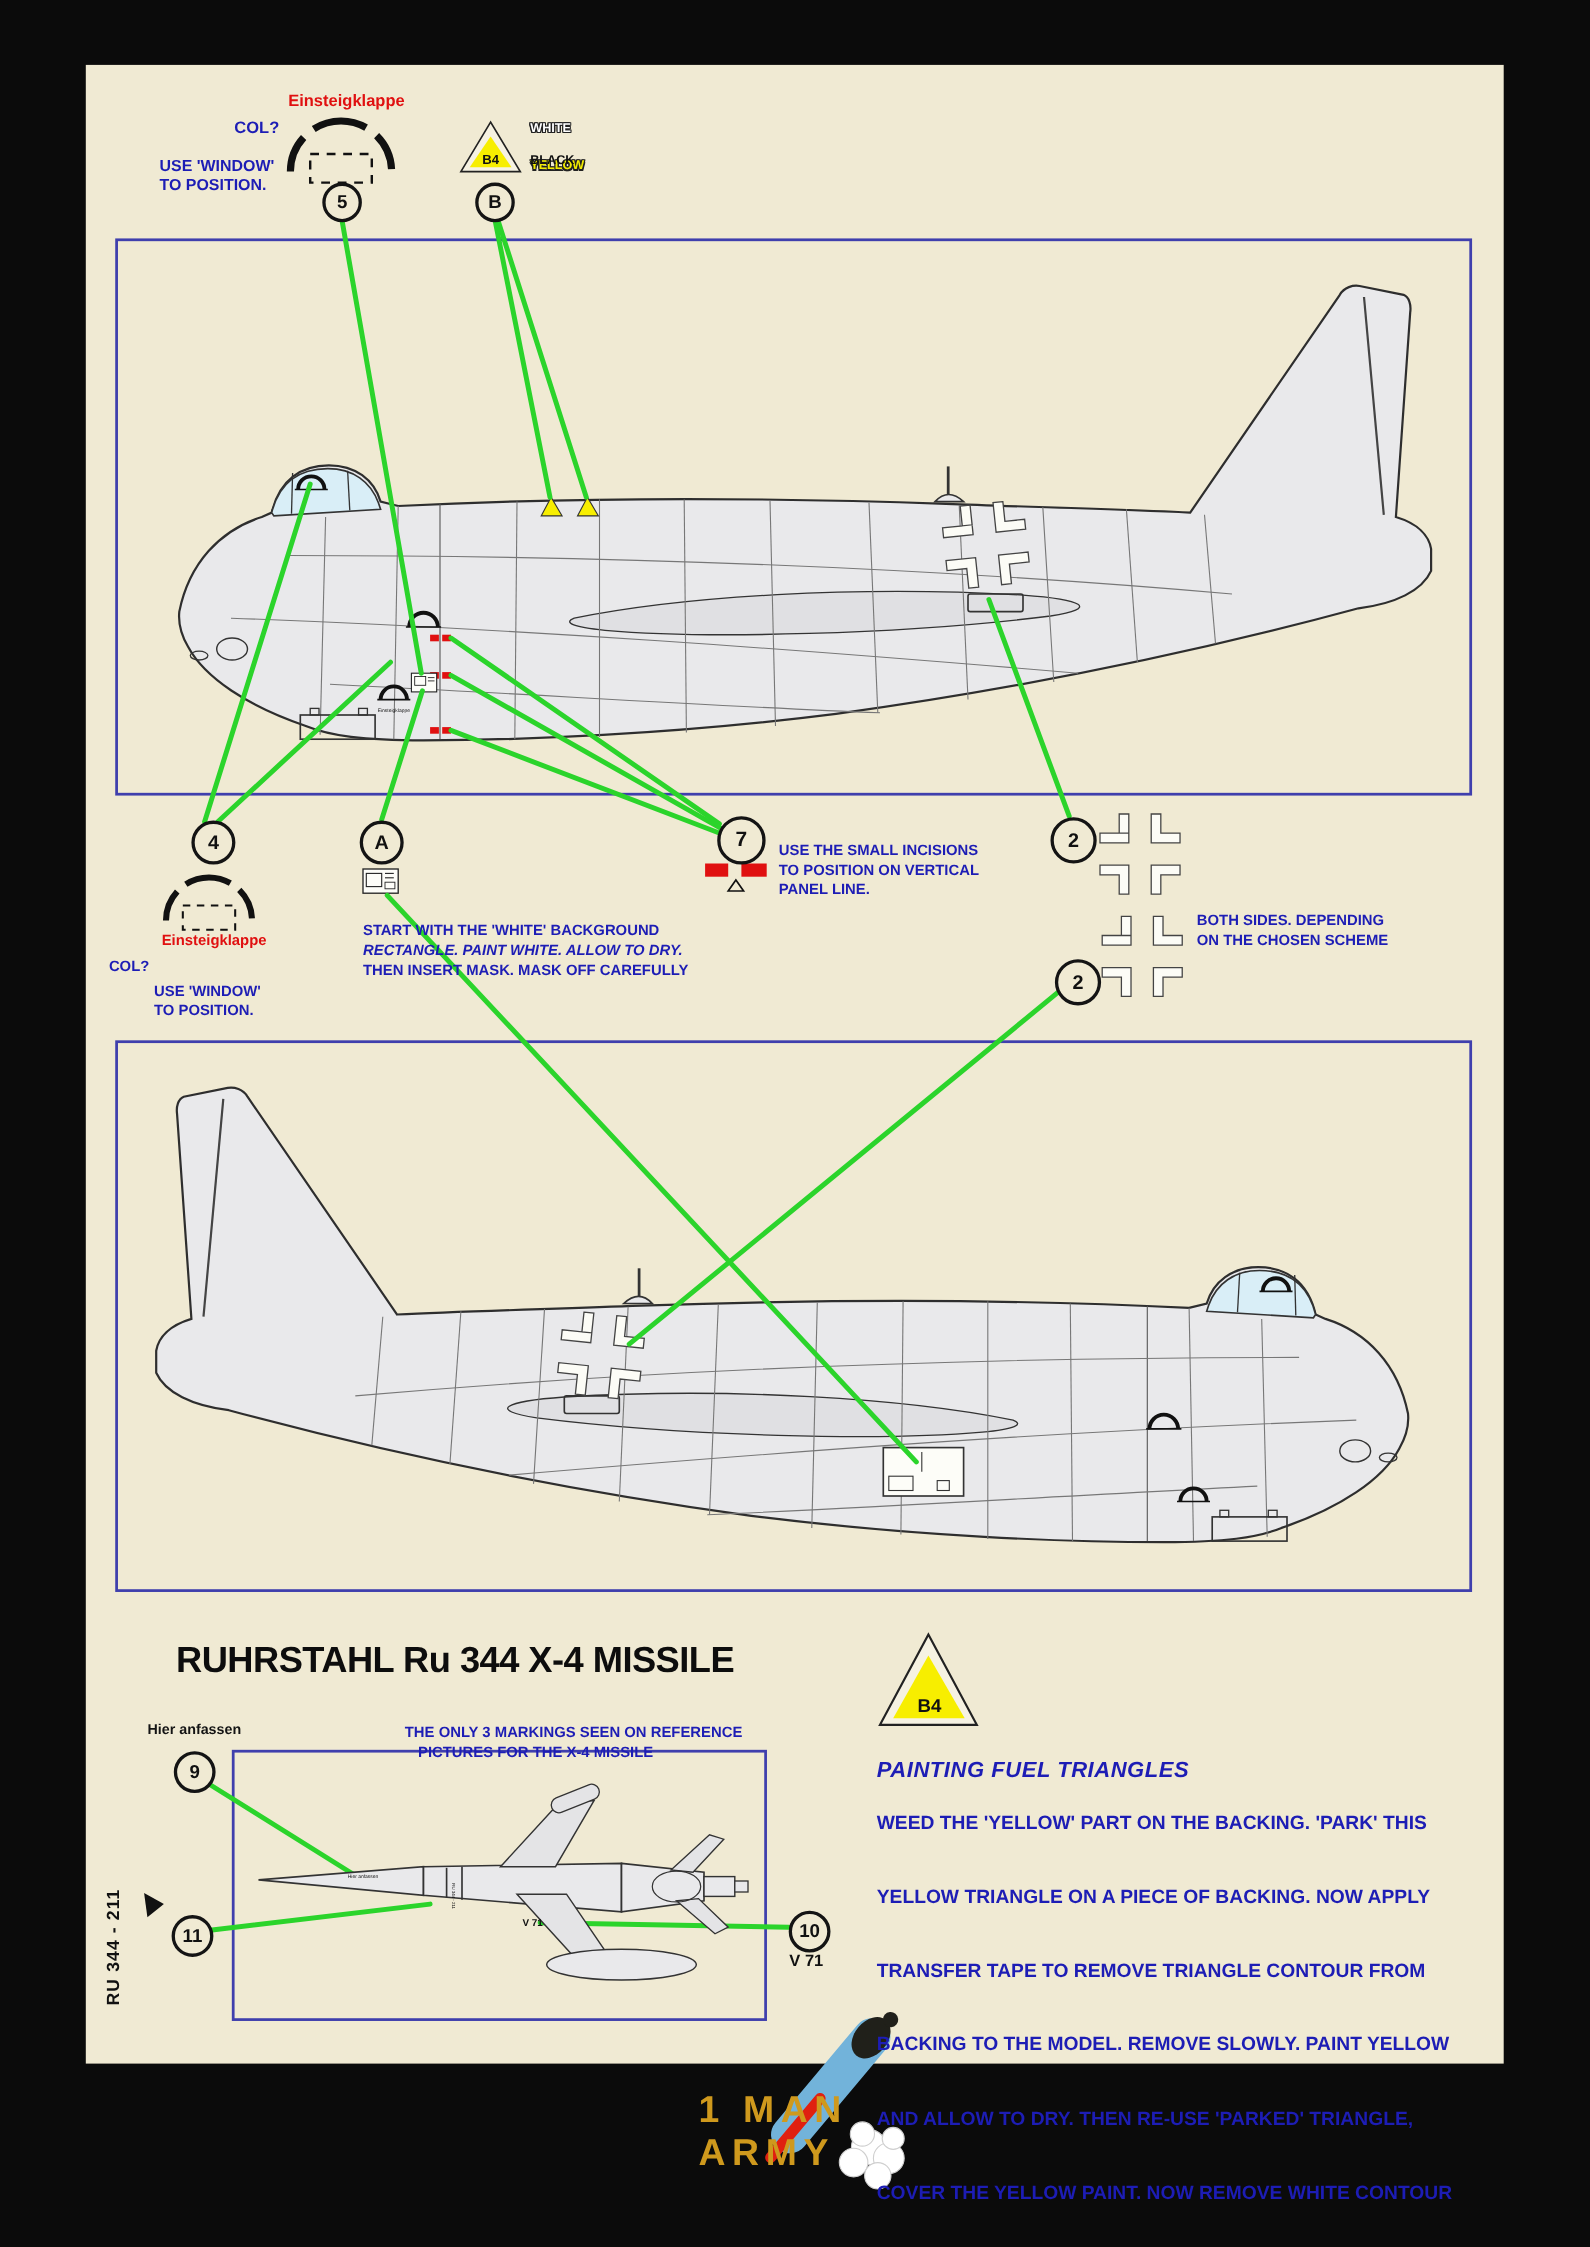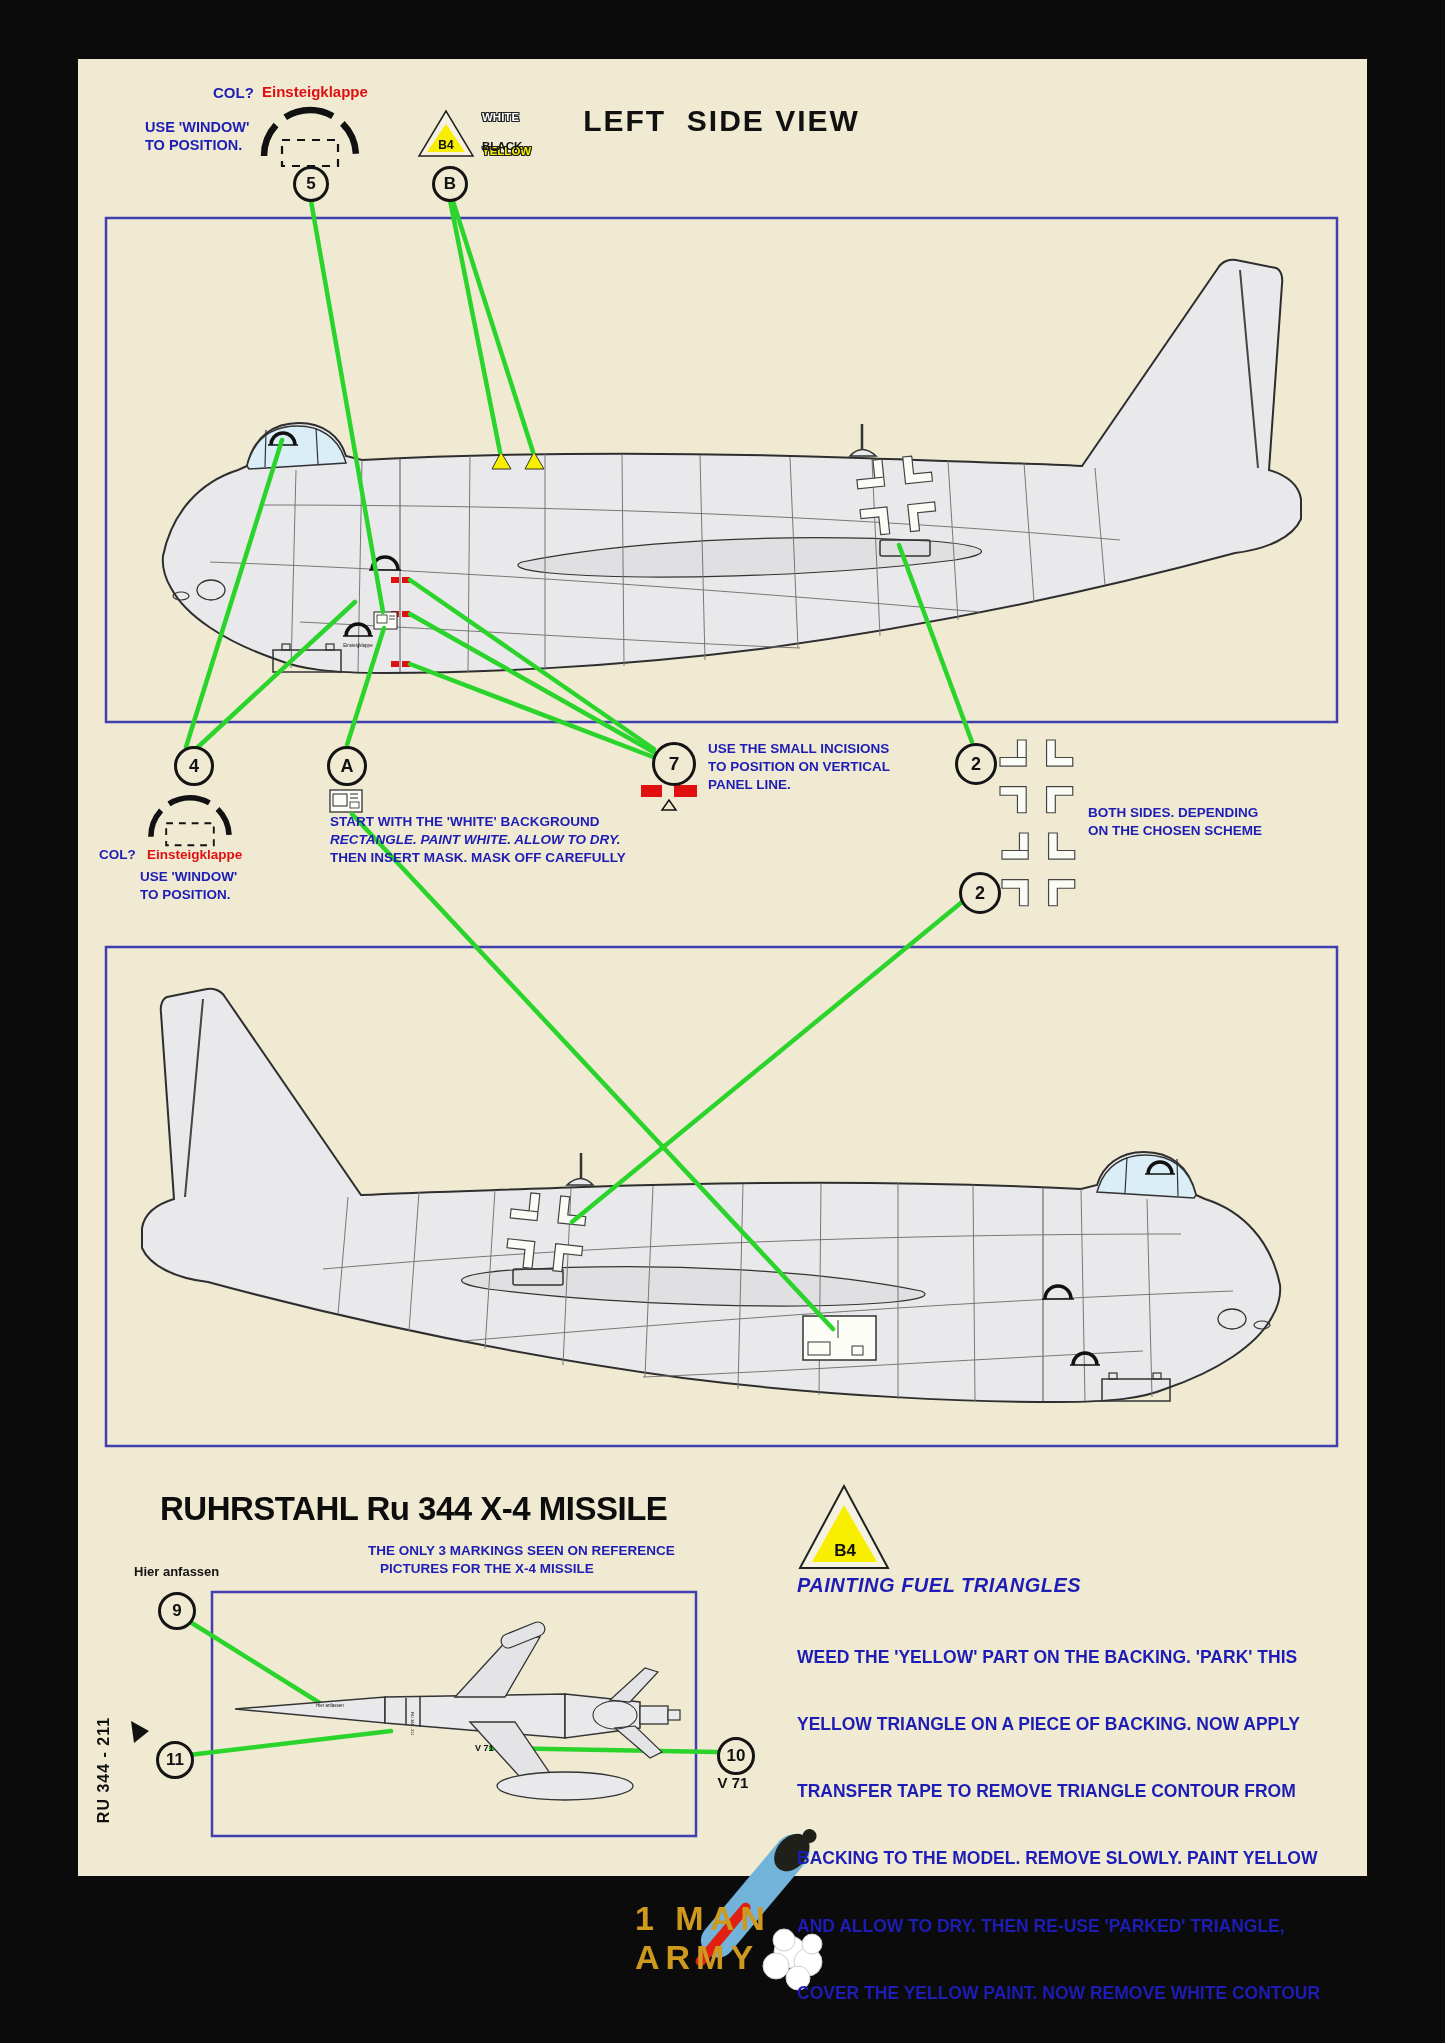--- a/index.html
+++ b/index.html
@@ -1,21 +1,21 @@
 <!DOCTYPE html>
 <html><head>
 <meta charset="utf-8">
 <style>
   html,body{margin:0;padding:0;background:#000;}
   .frame{position:relative;width:1445px;height:2043px;background:#0b0b0b;overflow:hidden;
          font-family:"Liberation Sans","DejaVu Sans",sans-serif;}
   .page{position:absolute;left:78px;top:59px;width:1289px;height:1817px;background:#f0ead3;}
   svg.art{position:absolute;left:0;top:0;width:1445px;height:2043px;pointer-events:none;}
   .abs{position:absolute;white-space:pre;}
-  .blue{color:#1d1db5;font-weight:bold;}
+  .blue{color:#1d1db5;font-weight:bold;margin-top:24px;}
   .red{color:#e01010;font-weight:bold;}
   .blk{color:#141414;font-weight:bold;}
   .t15{font-size:15px;}
   .t14{font-size:14.5px;}
   .t13{font-size:13.5px;line-height:18px;}
   .viewtitle{font-size:30px;font-weight:bold;color:#111;letter-spacing:2px;text-align:center;width:1231px;left:106px;}
   .callout{position:absolute;border:3.5px solid #141414;border-radius:50%;background:#f0ead3;
            display:flex;align-items:center;justify-content:center;font-weight:bold;color:#111;}
   .outline-w{color:#ffffff;text-shadow:-1px -1px 0 #222,1px -1px 0 #222,-1px 1px 0 #222,1px 1px 0 #222,0 -1px 0 #222,0 1px 0 #222,-1px 0 0 #222,1px 0 0 #222;}
   .outline-y{color:#f3ec00;text-shadow:-1px -1px 0 #222,1px -1px 0 #222,-1px 1px 0 #222,1px 1px 0 #222,0 -1px 0 #222,0 1px 0 #222,-1px 0 0 #222,1px 0 0 #222;}
@@ -226,21 +226,20 @@
         <circle cx="790" cy="1952" r="16"></circle>
           <circle cx="808" cy="1962" r="14"></circle>
         <circle cx="776" cy="1966" r="13"></circle>
           <circle cx="798" cy="1978" r="12"></circle>
         <circle cx="784" cy="1940" r="11"></circle>
           <circle cx="812" cy="1944" r="10"></circle>
       </g>
     </g>
   </svg>
 
-  <div class="abs viewtitle" style="top:104px;">LEFT  SIDE VIEW</div>
 
   <div class="abs blue t15" style="left:213px;top:84px;">COL?</div>
   <div class="abs red t15" style="left:262px;top:83px;">Einsteigklappe</div>
   <div class="abs blue t14" style="left:145px;top:119px;">USE 'WINDOW'</div>
   <div class="abs blue t14" style="left:145px;top:137px;">TO POSITION.</div>
 
   <div class="abs keytxt outline-w" style="left:482px;top:110px;">WHITE</div>
   <div class="abs keytxt outline-y" style="left:482px;top:124px;margin-top:20px;">YELLOW</div>
   <div class="abs keytxt" style="left:482px;top:139px;color:#111;">BLACK</div>
 

